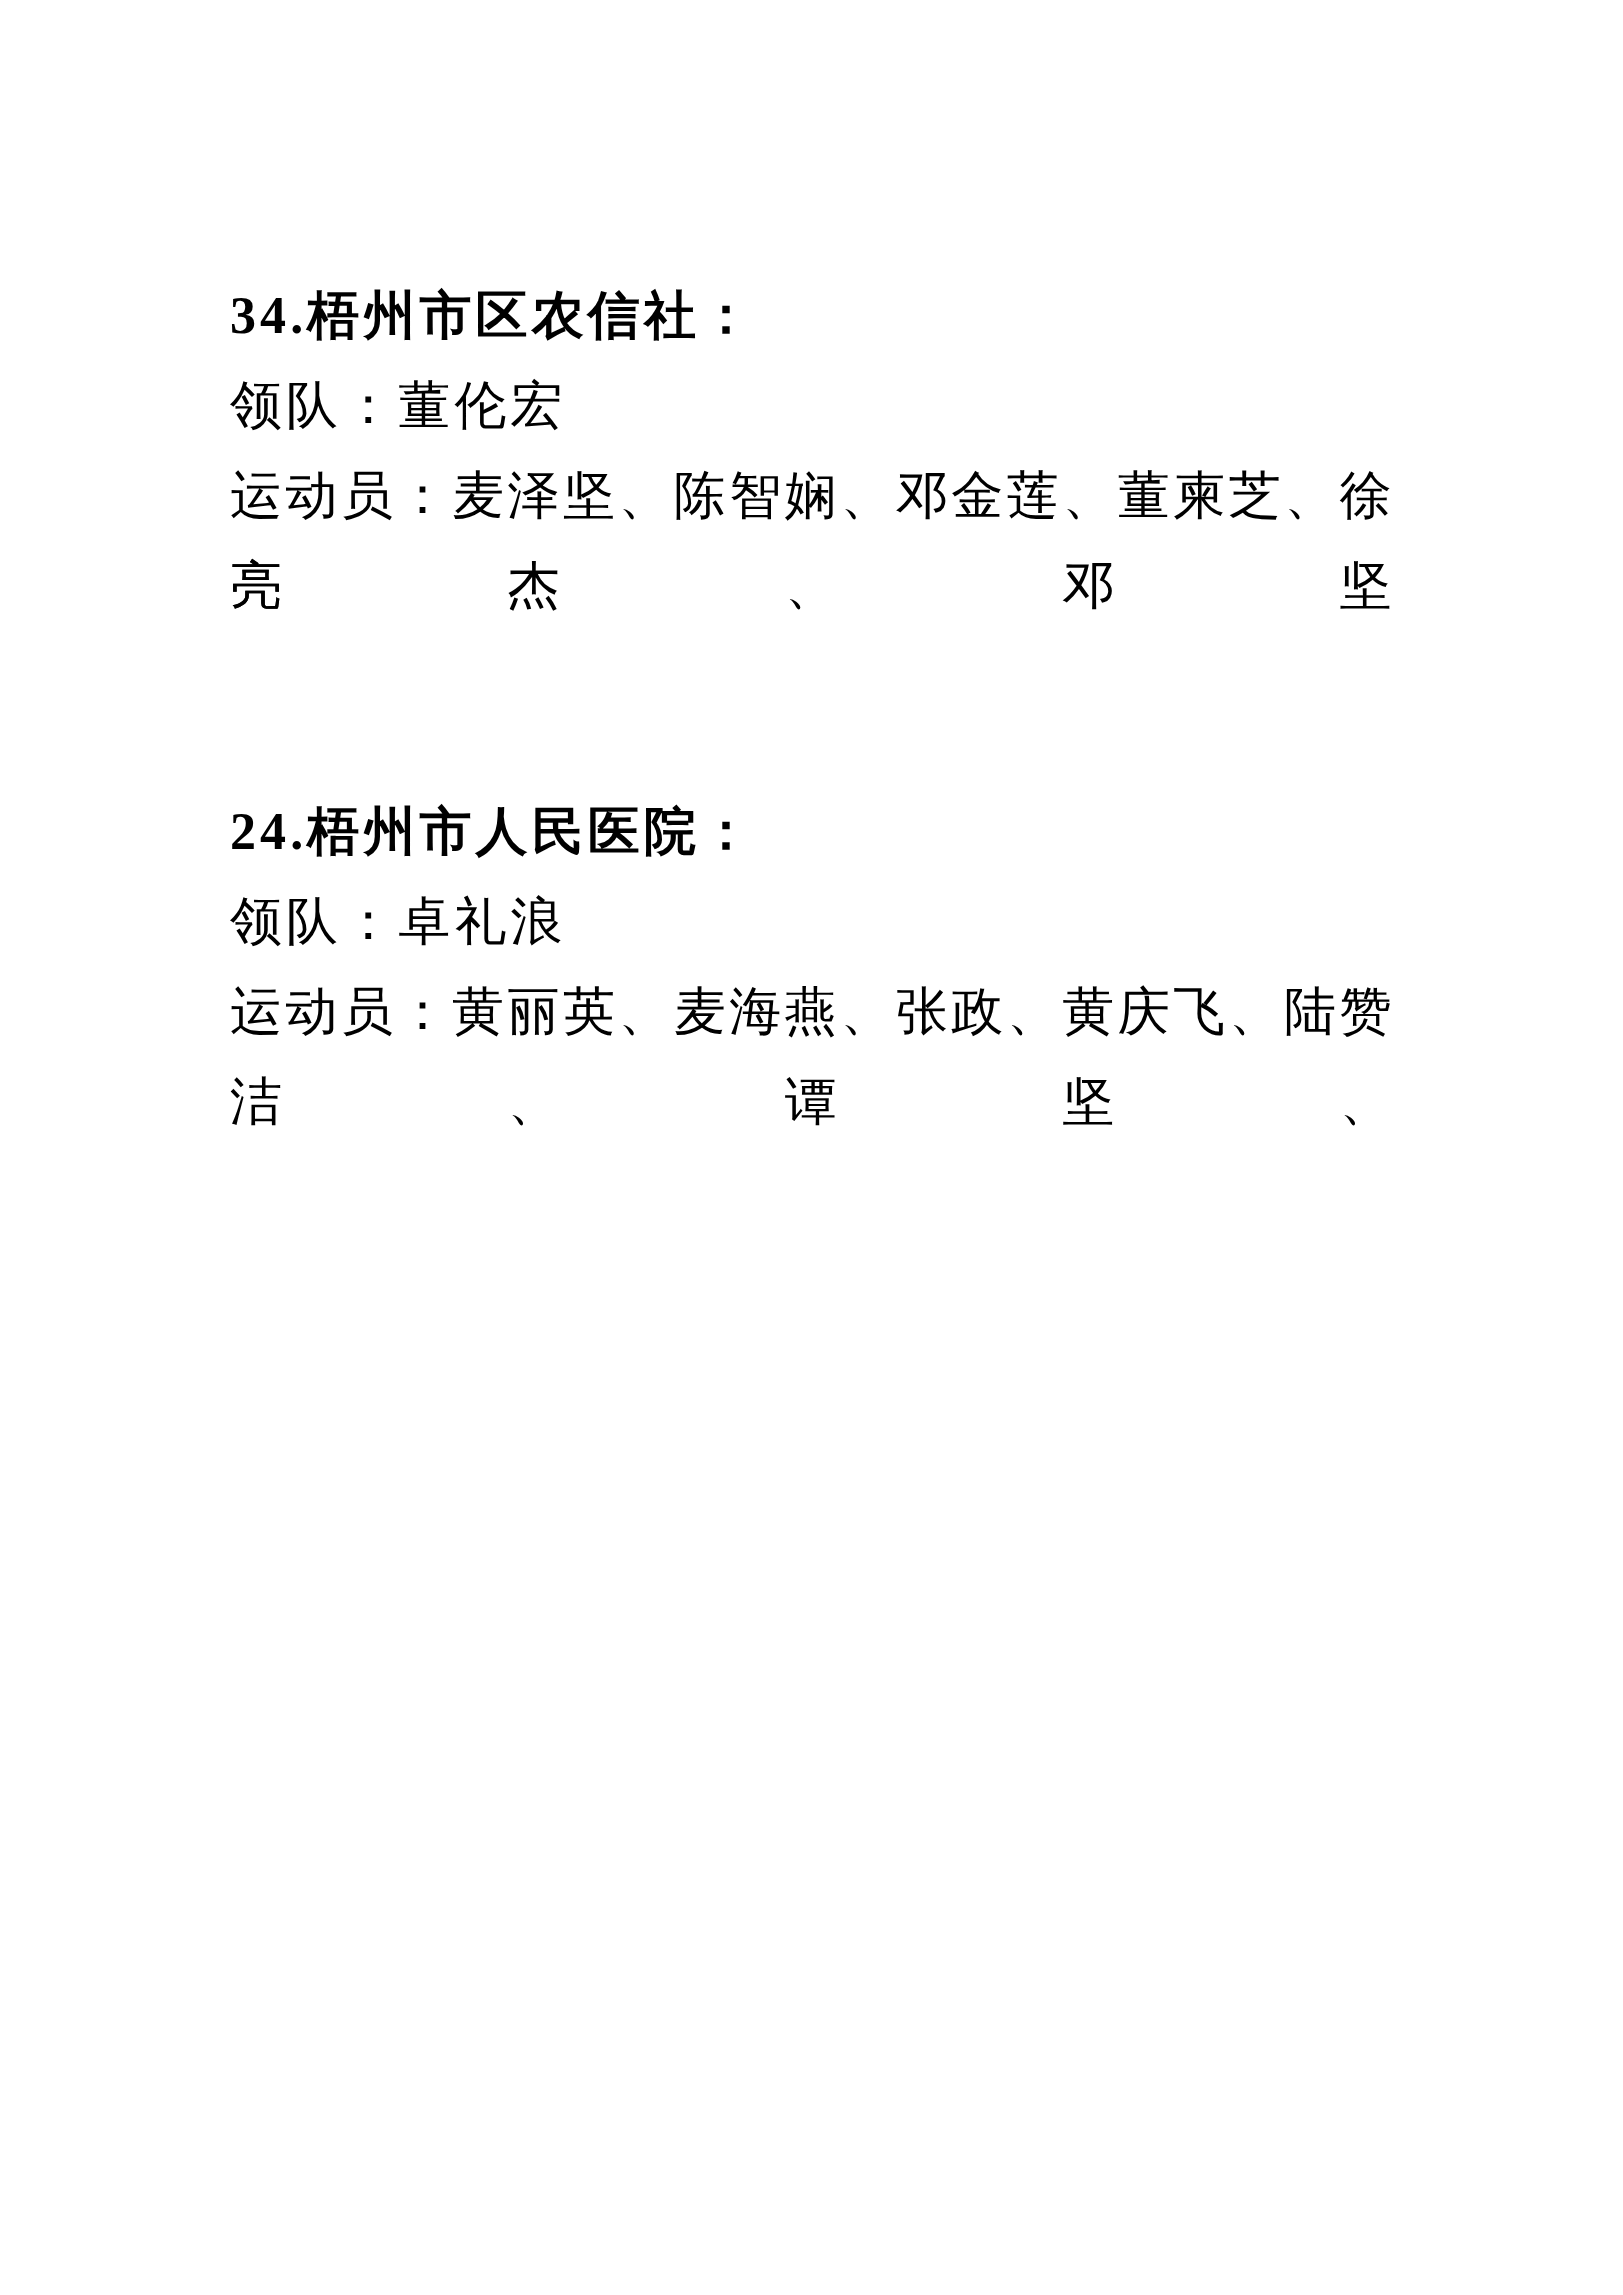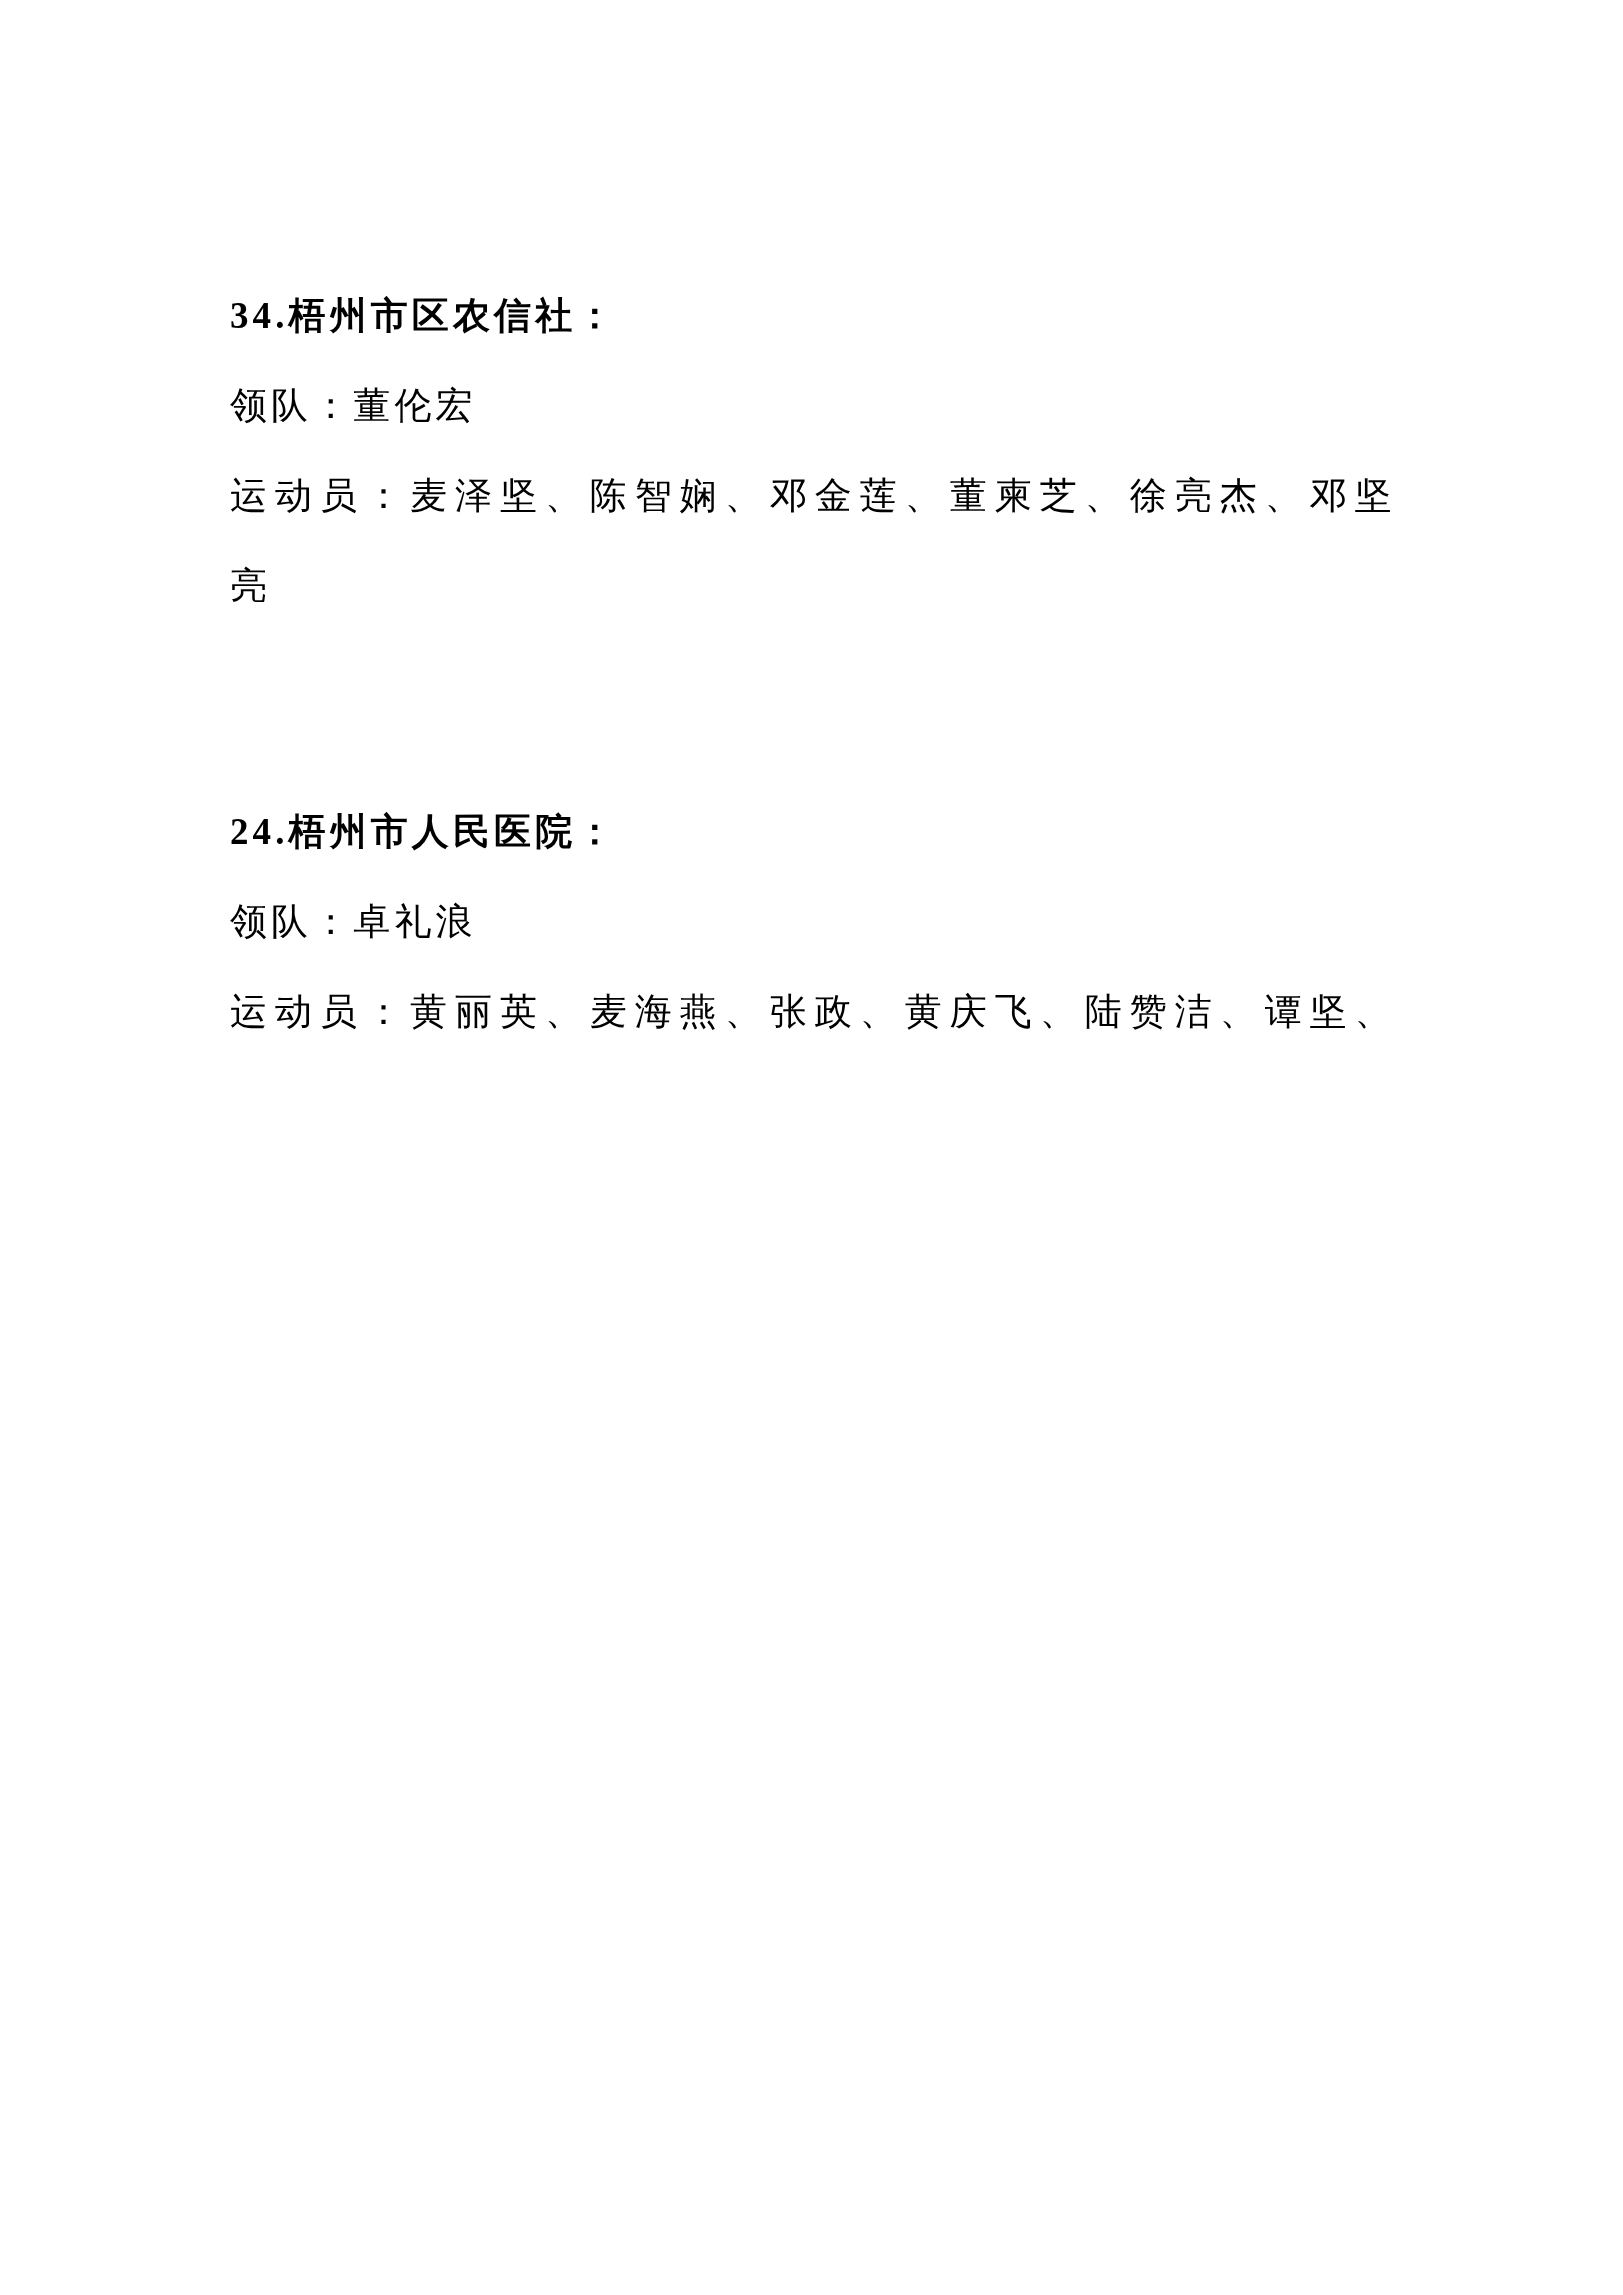--- a/index.html
+++ b/index.html
@@ -16,21 +16,21 @@
     color: #000000;
     overflow: hidden;
   }
   .content {
     position: absolute;
     left: 230px;
     top: 271px;
     width: 1163px;
   }
   .line {
-    font-size: 37px;
+    font-size: 52px;
     line-height: 90px;
     height: 90px;
     letter-spacing: 4.1px;
     white-space: nowrap;
     overflow: visible;
   }
   .title-line {
     font-weight: 700;
     white-space: nowrap;
   }

